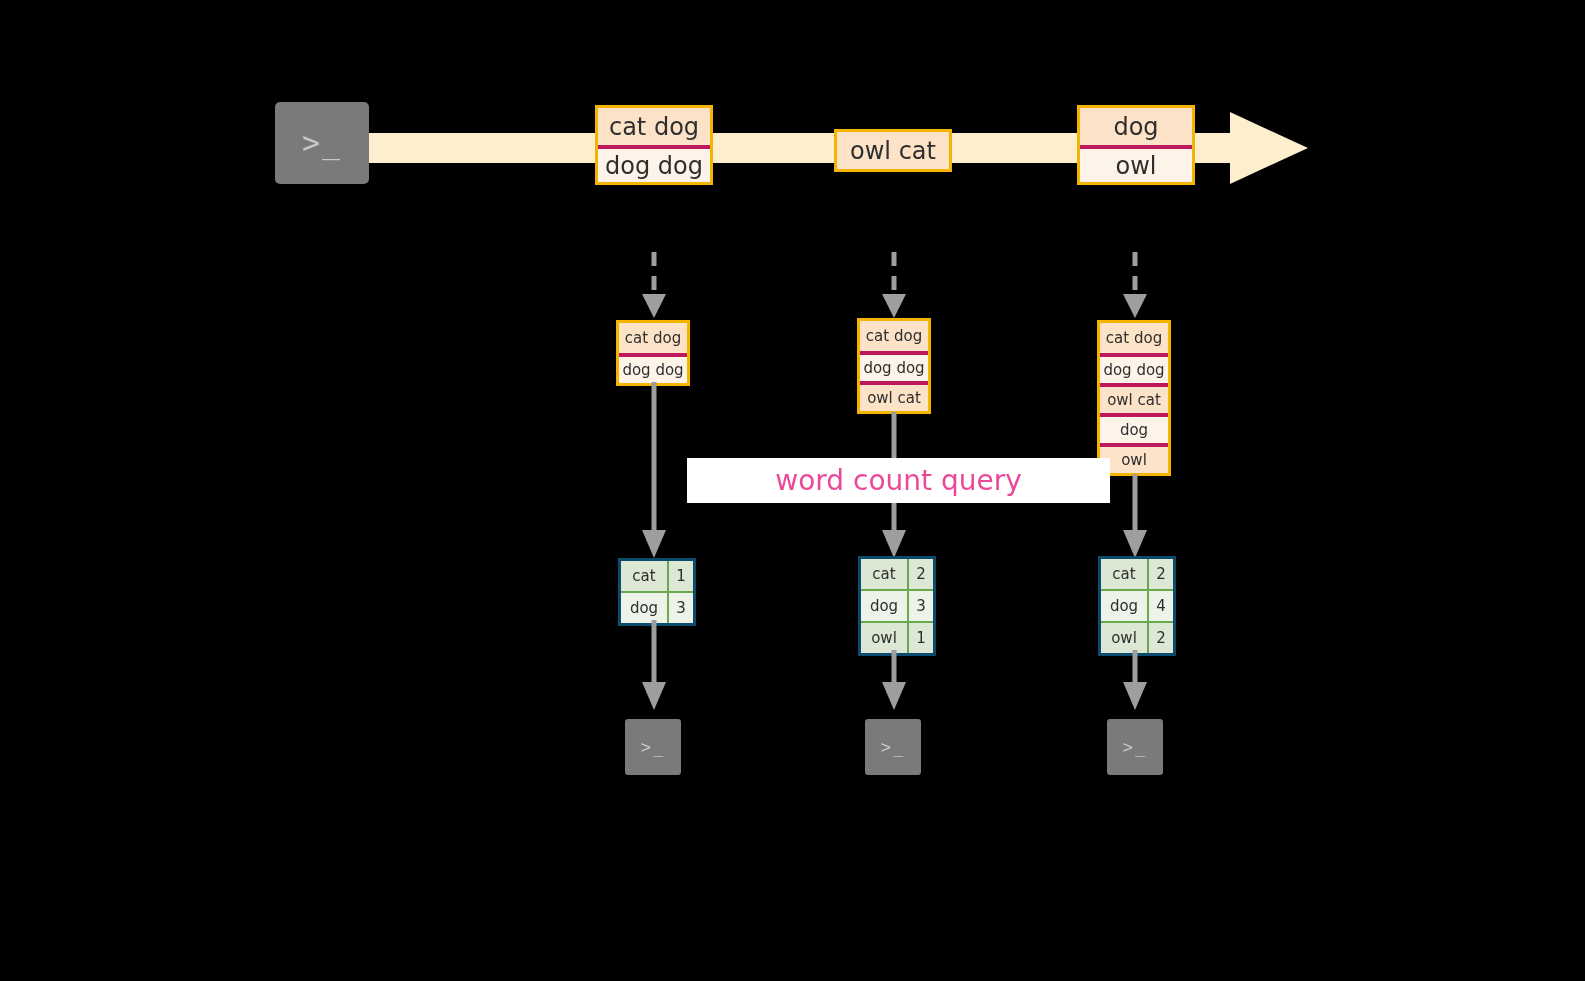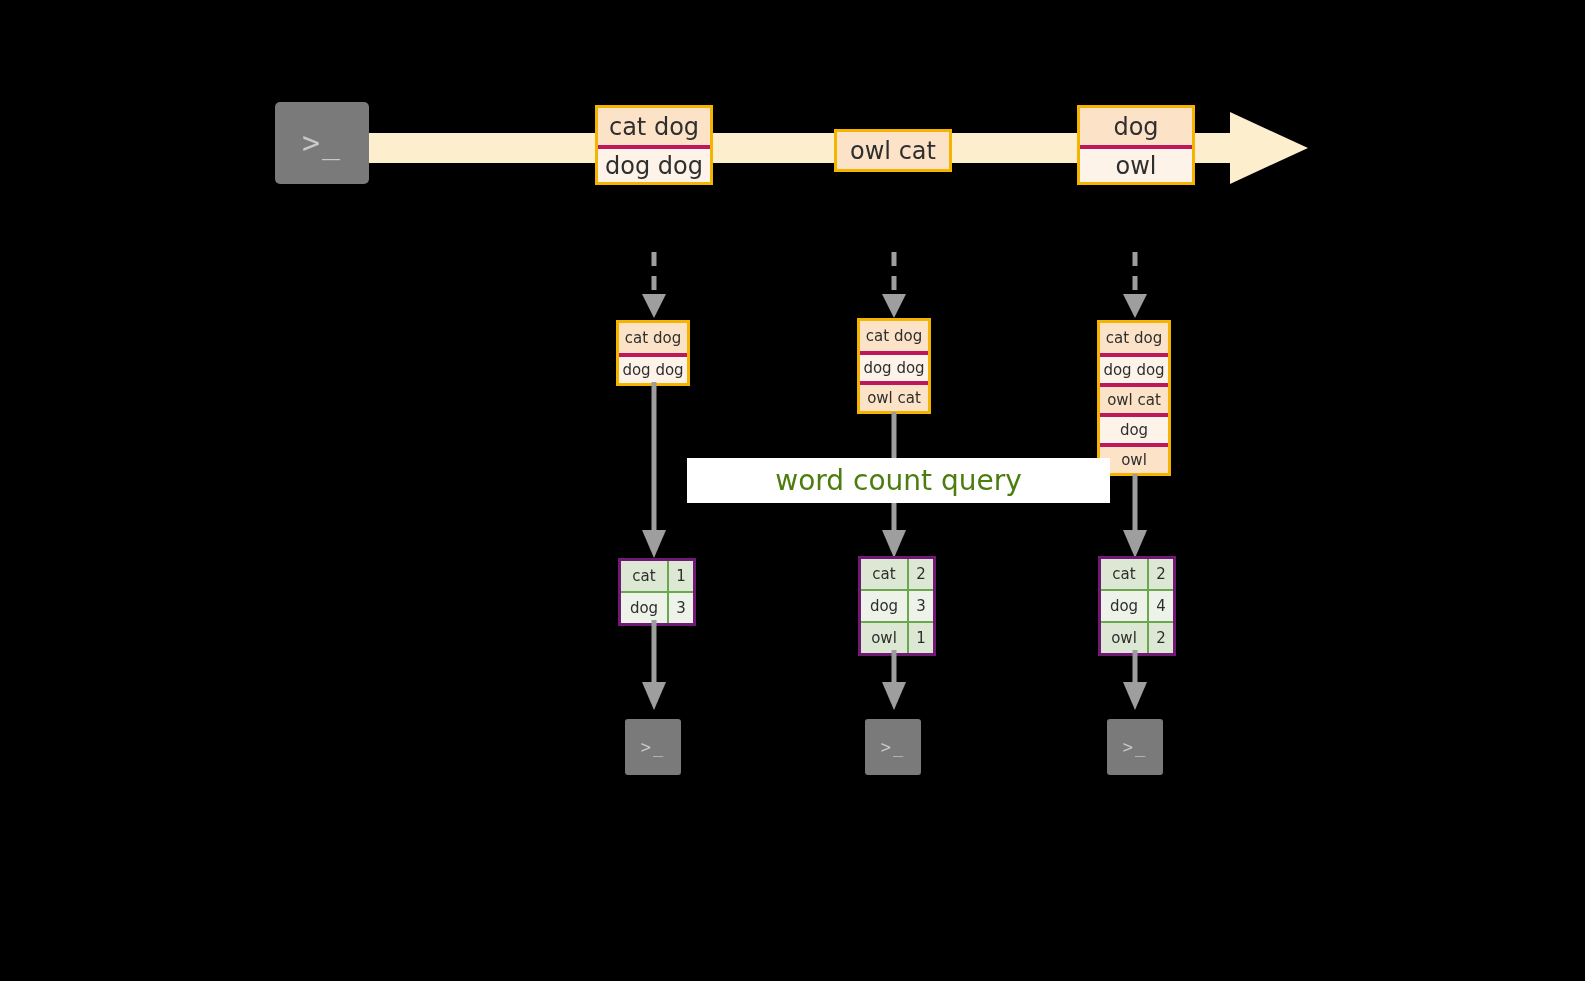--- a/index.html
+++ b/index.html
@@ -93,21 +93,21 @@
   #sbox-3 { left: 1077px; top: 105px; }
 
   #tbox-1 { left: 616px; top: 320px; }
   #tbox-2 { left: 857px; top: 318px; }
   #tbox-3 { left: 1097px; top: 320px; }
 
   
   .gbox {
     position: absolute;
     box-sizing: border-box;
-    border: 3px solid #701a75;
+    border: 3px solid #0c4a6e;
     background: #e8f0e2;
   }
   .grow { display: flex; height: 30px; }
   .grow + .grow { border-top: 2px solid #6aa84f; }
   .gcell {
     box-sizing: border-box;
     display: flex;
     align-items: center;
     justify-content: center;
     font-size: 15px;
@@ -130,21 +130,21 @@
   #query-banner {
     position: absolute;
     left: 687px;
     top: 458px;
     width: 423px;
     height: 45px;
     background: #ffffff;
     display: flex;
     align-items: center;
     justify-content: center;
-    color: #4d7c0f;
+    color: #ec4899;
     font-size: 28px;
     white-space: nowrap;
   }
 
   
   #sink-1 { left: 618px; top: 712px; }
   #sink-2 { left: 858px; top: 712px; }
   #sink-3 { left: 1100px; top: 712px; }
 </style>
 </head>

